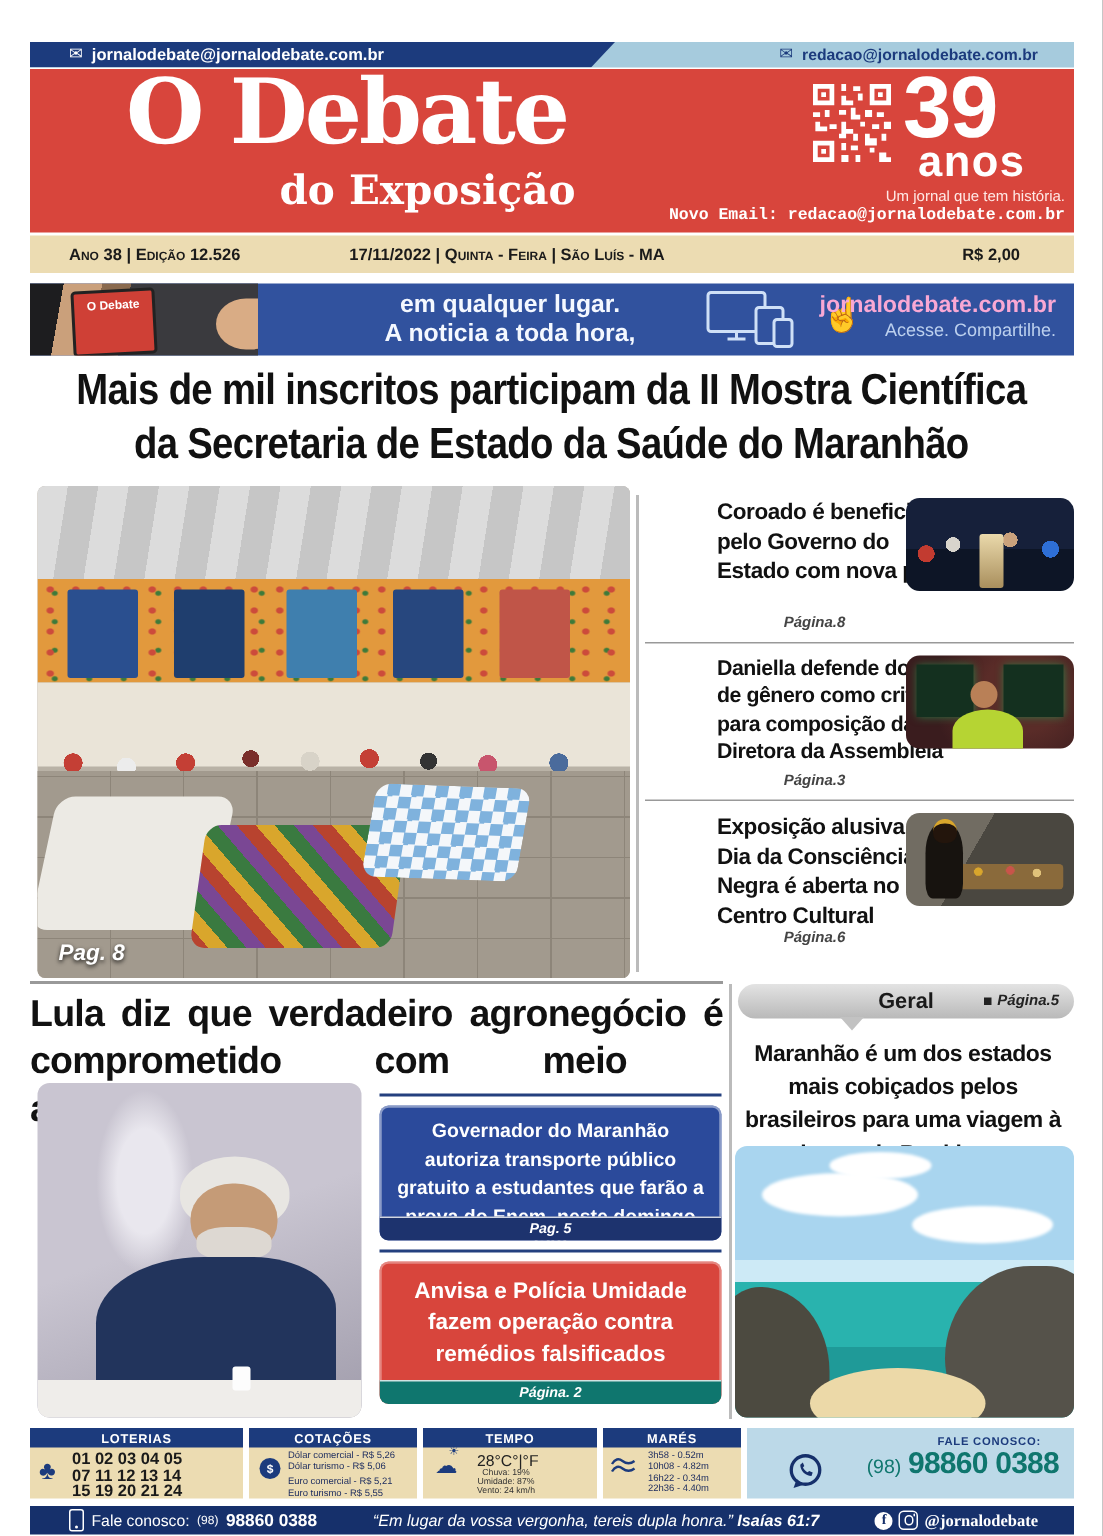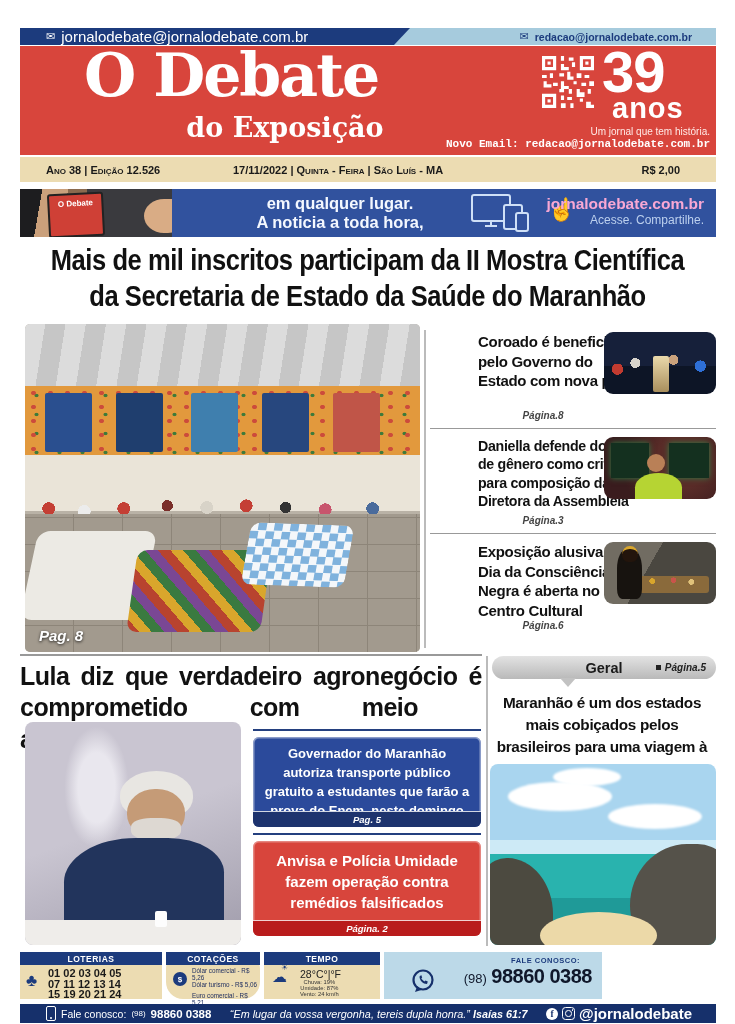--- a/index.html
+++ b/index.html
@@ -5,21 +5,21 @@
   html,body{margin:0;padding:0;background:#9a9a9a;}
   .page{position:relative;width:735px;height:1024px;background:#fff;margin:0 auto;
         font-family:"Liberation Sans",sans-serif;overflow:hidden;}
 
   
   .topbar{position:absolute;left:20px;top:28px;width:696px;height:17px;background:#a6cbdd;}
   .topbar-left{position:absolute;left:0;top:0;height:100%;width:390px;background:#1c3b7d;
     clip-path:polygon(0 0,100% 0,calc(100% - 16px) 100%,0 100%);
     display:flex;align-items:center;gap:6px;padding-left:26px;box-sizing:border-box;}
   .topbar-left .env{color:#fff;font-size:11px;line-height:1;}
-  .topbar-left .mail{color:#fff;font-size:15px;font-weight:normal;}
+  .topbar-left .mail{color:#fff;font-size:11px;font-weight:bold;}
   .topbar-right{position:absolute;right:24px;top:0;height:100%;display:flex;align-items:center;gap:6px;}
   .topbar-right .env{color:#1c3b7d;font-size:11px;line-height:1;}
   .topbar-right .mail{color:#1c3b7d;font-size:10.5px;font-weight:bold;}
 
   
   .masthead{position:absolute;left:20px;top:46px;width:696px;height:109px;background:#d8453c;}
   .mast-title{position:absolute;left:64px;top:-6px;color:#fff;font-family:"DejaVu Serif",serif;
     font-weight:bold;font-size:60px;letter-spacing:-2px;}
   .mast-sub{position:absolute;left:150px;top:66px;width:230px;text-align:center;color:#fff;
     font-family:"DejaVu Serif",serif;font-weight:bold;font-size:27px;}
@@ -142,21 +142,21 @@
   .bluebox{position:absolute;left:253px;top:737px;width:228px;height:90px;background:#2b4a9b;border-radius:6px;
     box-shadow:inset 0 0 0 1.5px rgba(255,255,255,.45);overflow:hidden;}
   .bluebox .txt{padding:8px 10px 0;color:#fff;font-size:13px;font-weight:bold;text-align:center;line-height:1.45;}
   .boxstrip{position:absolute;left:0;right:0;bottom:0;height:15px;border-top:1px solid rgba(255,255,255,.8);
     display:flex;align-items:center;justify-content:center;color:#fff;font-size:9.5px;font-style:italic;font-weight:bold;}
   .bluebox .boxstrip{background:#1d336e;}
   .hline-red{position:absolute;left:253px;top:833px;width:228px;height:2px;background:#24407f;}
   .redbox{position:absolute;left:253px;top:841px;width:228px;height:95px;background:#d8453c;border-radius:6px;
     box-shadow:inset 0 0 0 1.5px rgba(255,255,255,.35);overflow:hidden;}
   .redbox .txt{padding:9px 14px 0;color:#fff;font-size:15px;font-weight:bold;text-align:center;line-height:1.4;}
-  .redbox .boxstrip{background:#b91c1c;}
+  .redbox .boxstrip{background:#0f766e;}
 
   
   .vdiv2{position:absolute;left:486px;top:656px;width:1.5px;height:290px;background:#bbb;}
   .geral-badge{position:absolute;left:492px;top:656px;width:224px;height:23px;border-radius:12px;
     background:linear-gradient(#e3e3e3,#b9b9b9);display:flex;align-items:center;}
   .geral-label{position:absolute;left:0;right:0;text-align:center;font-size:14.5px;font-weight:bold;color:#1a1a1a;}
   .geral-page{position:absolute;right:10px;display:flex;align-items:center;gap:4px;
     font-size:10px;font-style:italic;font-weight:bold;color:#222;}
   .geral-page .sq{width:5px;height:5px;background:#222;display:inline-block;}
   .geral-notch{position:absolute;left:560px;top:678px;width:0;height:0;
@@ -171,54 +171,54 @@
   .beach .c3{left:28%;top:2%;width:30%;height:10%;}
   .beach .rockL{position:absolute;left:-6%;bottom:-4%;width:34%;height:52%;background:#4c4a40;border-radius:40% 60% 30% 40%;}
   .beach .rockR{position:absolute;right:-8%;bottom:-6%;width:46%;height:62%;background:#55524a;border-radius:55% 35% 35% 45%;}
   .beach .sand{position:absolute;left:22%;bottom:-8%;width:52%;height:26%;background:#ecd9a8;border-radius:50%;}
 
   
   .strip{position:absolute;left:20px;top:952px;width:696px;height:47px;display:flex;gap:4px;}
   .ibox{position:relative;background:#ecdcb2;flex:0 0 auto;}
   .ibox .hd{height:13px;background:#1c3b7d;color:#fff;font-size:8.5px;font-weight:bold;
     letter-spacing:.5px;display:flex;align-items:center;justify-content:center;}
-  .b-lot{width:142px;} .b-cot{width:94px;border-radius:17px;} .b-tem{width:116px;} .b-mar{width:92px;} .b-fal{width:218px;background:#bcd9e8;}
+  .b-lot{width:142px;} .b-cot{width:112px;} .b-tem{width:116px;} .b-mar{width:92px;} .b-fal{width:218px;background:#bcd9e8;}
   .lot-ic{position:absolute;left:6px;top:19px;color:#1c3b7d;font-size:17px;}
   .lot-nums{position:absolute;left:28px;top:16px;font-size:11px;font-weight:bold;color:#1a1a1a;line-height:10.5px;}
   .coin{position:absolute;left:7px;top:20px;width:14px;height:14px;border-radius:50%;background:#1c3b7d;
     color:#fff;font-size:8px;font-weight:bold;display:flex;align-items:center;justify-content:center;}
   .cot-rows{position:absolute;left:26px;top:15px;font-size:6.3px;color:#1a2a5e;line-height:7.2px;}
   .cot-rows .gap{height:3px;}
   .tem-ic{position:absolute;left:8px;top:16px;font-size:15px;color:#1c3b7d;}
   .tem-ic .sun{position:absolute;left:9px;top:-5px;font-size:8px;}
   .tem-t{position:absolute;left:36px;top:16px;font-size:10.5px;color:#222;}
   .tem-rows{position:absolute;left:36px;top:28px;font-size:5.8px;color:#333;line-height:5.8px;text-align:center;}
   .mar-ic{position:absolute;left:5px;top:20px;}
   .mar-rows{position:absolute;left:30px;top:15px;font-size:6.3px;color:#1a2a5e;line-height:7.4px;}
   .fal-wa{position:absolute;left:26px;top:16px;}
   .fal-t{position:absolute;right:22px;top:4px;font-size:7.5px;font-weight:bold;color:#1c3b7d;letter-spacing:.5px;}
-  .fal-num{position:absolute;right:10px;top:13px;color:#0f172a;}
+  .fal-num{position:absolute;right:10px;top:13px;color:#0f766e;}
   .fal-num .pre{font-size:13px;} .fal-num .num{font-size:20px;font-weight:bold;letter-spacing:-0.5px;}
 
   
   .footer{position:absolute;left:20px;top:1004px;width:696px;height:19px;background:#16306b;
     display:flex;align-items:center;color:#fff;}
   .ft-phone{display:flex;align-items:center;gap:5px;margin-left:26px;}
   .ft-phone .lbl{font-size:10.5px;} .ft-phone .pre{font-size:8px;} .ft-phone .num{font-size:11.5px;font-weight:bold;}
   .ph-ic{width:8px;height:13px;border:1.2px solid #fff;border-radius:2px;position:relative;}
   .ph-ic::after{content:"";position:absolute;left:2.5px;bottom:1px;width:2px;height:2px;background:#fff;border-radius:50%;}
   .ft-quote{flex:1;text-align:center;font-size:10.8px;font-style:italic;}
   .ft-quote b{font-style:italic;}
   .ft-social{display:flex;align-items:center;gap:4px;margin-right:24px;}
   .fb{width:12px;height:12px;border-radius:50%;background:#fff;color:#16306b;
     font-family:"Liberation Serif",serif;font-weight:bold;font-size:9.5px;display:flex;align-items:center;justify-content:center;}
   .ig{width:11px;height:11px;border:1.4px solid #fff;border-radius:3.5px;position:relative;}
   .ig::before{content:"";position:absolute;left:2.3px;top:2.3px;width:4.5px;height:4.5px;border:1.2px solid #fff;border-radius:50%;}
   .ig::after{content:"";position:absolute;right:1px;top:1px;width:1.5px;height:1.5px;background:#fff;border-radius:50%;}
-  .ft-handle{font-size:15px;font-weight:bold;}
+  .ft-handle{font-size:11px;font-weight:bold;font-family:Liberation Serif, serif;}
 </style>
 </head>
 <body>
 
 <div class="page">
 
   <div class="topbar">
     <div class="topbar-left">
       <span class="env">✉</span>
       <span class="mail">jornalodebate@jornalodebate.com.br</span>
@@ -402,20 +402,32 @@
     <div class="ibox b-tem">
       <div class="hd">TEMPO</div>
       <span class="tem-ic"><span>☁</span><span class="sun">☀</span></span>
       <div class="tem-t">28°C°|°F</div>
       <div class="tem-rows">
         <div>Chuva: 19%</div>
         <div>Umidade: 87%</div>
         <div>Vento: 24 km/h</div>
       </div>
     </div>
+    <div class="ibox b-mar">
+      <div class="hd">MARÉS</div>
+      <svg class="mar-ic" width="20" height="12" viewBox="0 0 20 12">
+        <path d="M1 4 q3-5 7-2 t8 0 M1 9 q3-5 7-2 t8 0" fill="none" stroke="#1c3b7d" stroke-width="1.6"></path>
+      </svg>
+      <div class="mar-rows">
+        <div>3h58 - 0.52m</div>
+        <div>10h08 - 4.82m</div>
+        <div>16h22 - 0.34m</div>
+        <div>22h36 - 4.40m</div>
+      </div>
+    </div>
     <div class="ibox b-fal">
       <svg class="fal-wa" width="26" height="26" viewBox="0 0 26 26">
         <circle cx="13" cy="12" r="9.5" fill="none" stroke="#16306b" stroke-width="2.2"></circle>
         <path d="M5 24l2.2-6 4 4z" fill="#16306b"></path>
         <path d="M9.5 8.5c0 4 3.5 7.5 7.5 7.5l.8-2.4-2.4-1-.9.9c-1.4-.7-2.5-1.8-3.2-3.2l.9-.9-1-2.4z" fill="#16306b"></path>
       </svg>
       <div class="fal-t">FALE CONOSCO:</div>
       <div class="fal-num">
         <span class="pre">(98)</span>
         <span class="num">98860 0388</span>

